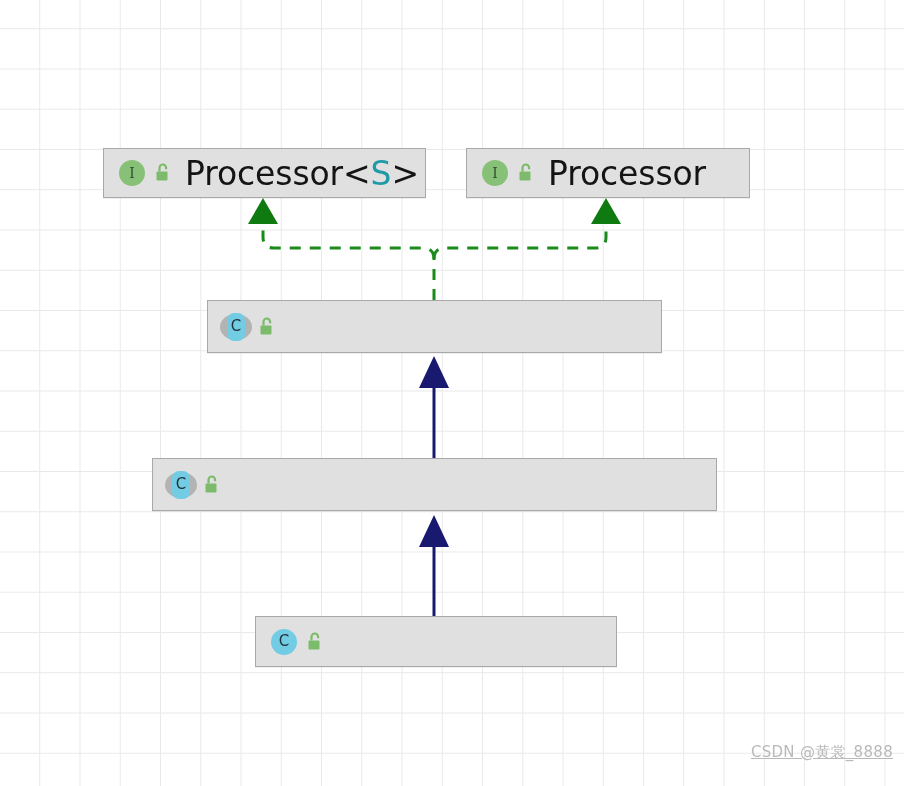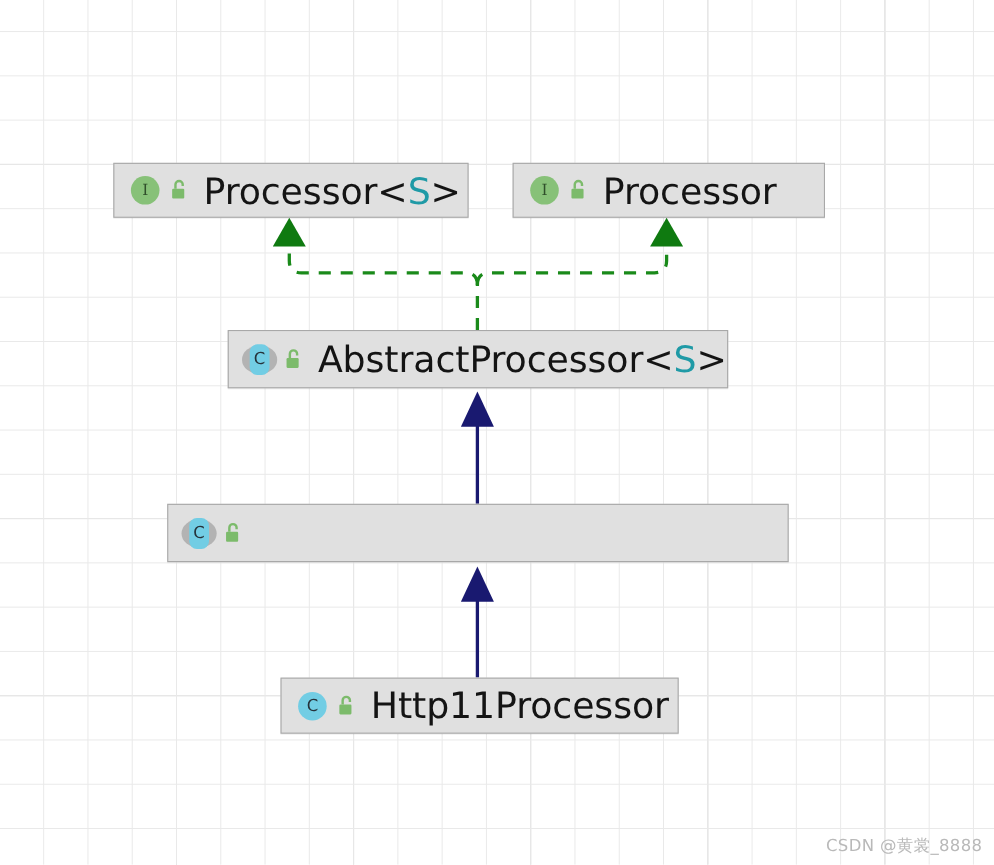--- a/index.html
+++ b/index.html
@@ -152,26 +152,27 @@
     width: 20px;
     height: 22px;
     flex: 0 0 20px;
     margin-right: 14px;
   }
 
   
   #watermark {
     position: absolute;
     right: 11px;
-    bottom: 7px;
+    bottom: 24px;
     font-family: "DejaVu Sans", "Liberation Sans", sans-serif;
     font-size: 15px;
     color: #b9b9b9;
     letter-spacing: 0.3px;
     white-space: nowrap;
+    text-decoration: underline;
   }
 </style>
 </head>
 <body>
 
 <div id="canvas">
 
   <svg id="edges" viewBox="0 0 904 786" width="904" height="786">
 
     <g>
@@ -232,21 +233,20 @@
       <span class="ico-abstract-core">
           <span>C</span>
         </span>
     </span>
     <span class="icon-visibility">
       <svg width="20" height="22" viewBox="0 0 20 22">
         <path d="M8.5 9.5 V5.8 A3.3 3.3 0 0 1 15.1 5.8 V7.2" stroke="#7cbb6b" stroke-width="2.2" fill="none"></path>
         <rect x="5.5" y="9.5" width="11" height="9" rx="1" fill="#7cbb6b"></rect>
       </svg>
     </span>
-    <span class="node-label"><span>AbstractProcessor</span><span class="bracket">&lt;</span><span class="generic">S</span><span class="bracket">&gt;</span></span>
   </div>
 
   <div class="node" style="left:152px; top:458px; width:565px; height:53px;">
     <span class="icon-stereotype">
       <span class="ico-abstract-arc"></span>
       <span class="ico-abstract-core">
           <span>C</span>
         </span>
     </span>
     <span class="icon-visibility">
@@ -262,18 +262,17 @@
       <span class="ico-class">
           <span>C</span>
         </span>
     </span>
     <span class="icon-visibility">
       <svg width="20" height="22" viewBox="0 0 20 22">
         <path d="M8.5 9.5 V5.8 A3.3 3.3 0 0 1 15.1 5.8 V7.2" stroke="#7cbb6b" stroke-width="2.2" fill="none"></path>
         <rect x="5.5" y="9.5" width="11" height="9" rx="1" fill="#7cbb6b"></rect>
       </svg>
     </span>
-    <span class="node-label"><span>Http11Processor</span><span class="bracket"></span><span class="generic"></span><span class="bracket"></span></span>
   </div>
 
   <div id="watermark">CSDN @黄裳_8888</div>
 
 </div>
 
 </body></html>

